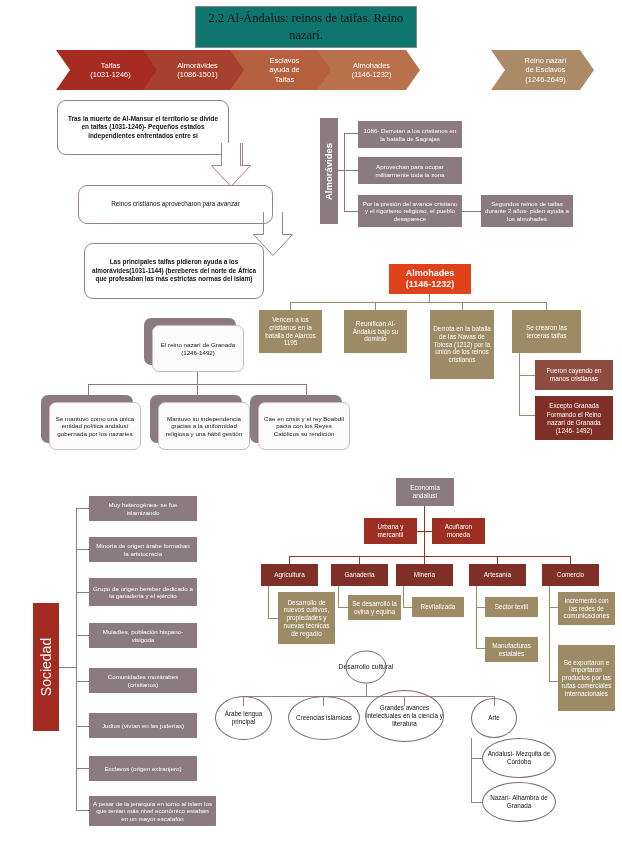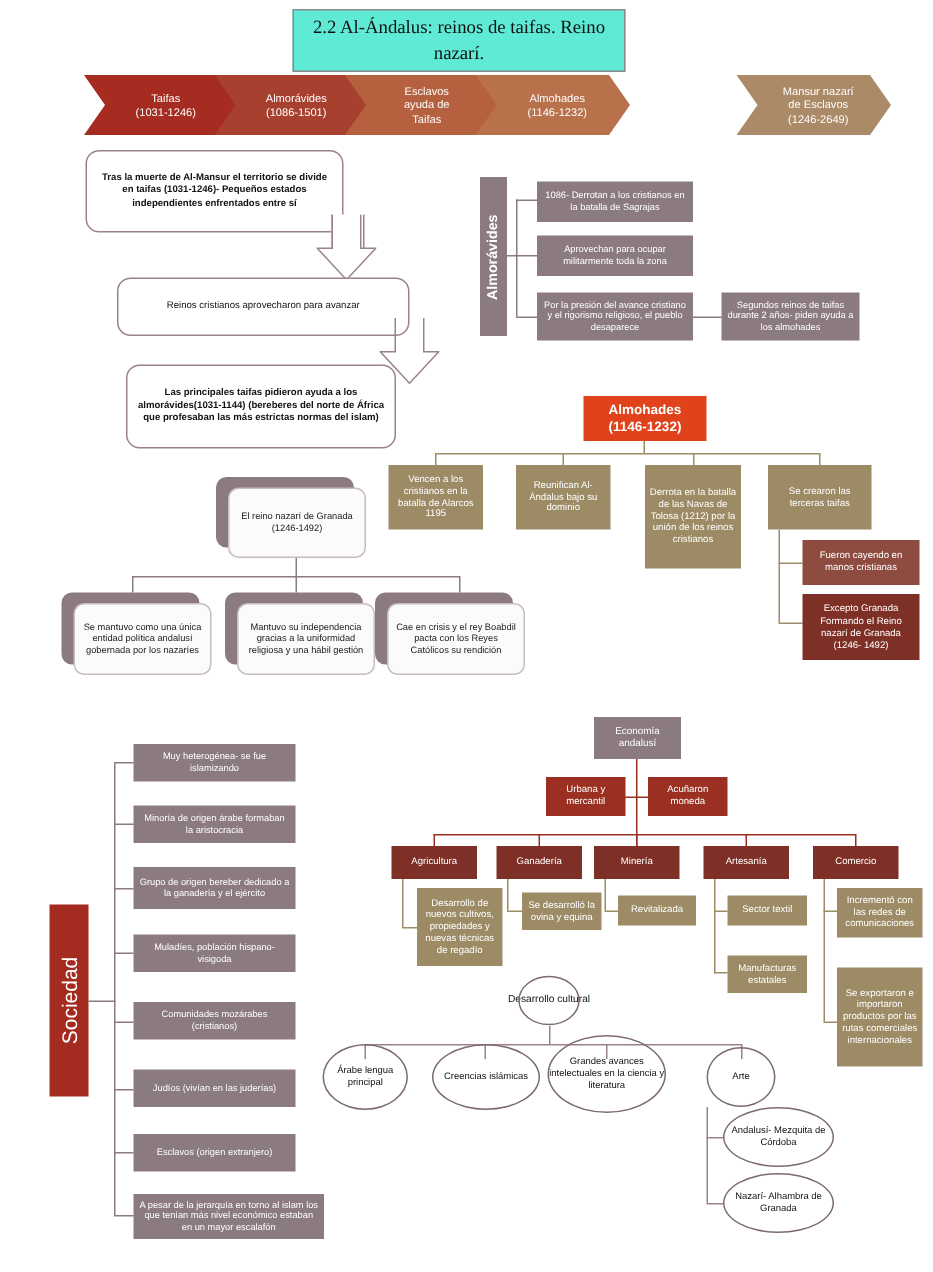--- a/index.html
+++ b/index.html
@@ -12,21 +12,21 @@
     width:622px;
     height:848px;
     overflow:hidden;
     background:#ffffff;
   }
   .abs{position:absolute;box-sizing:border-box;}
 
   
   .section-title{
     border:1px solid #8a8a8a;
-    background:#5eead4;
+    background:#0f766e;
     font-family:"Liberation Serif", serif;
     color:#111;
     display:flex;
     align-items:center;
     justify-content:center;
     text-align:center;
     line-height:1.35;
   }
 
   
@@ -154,21 +154,21 @@
     </div>
   </div>
   <div class="abs chev" style="left:317px;top:50px;width:103px;height:40px;background:#b8714a;">
     <div>
       <span>Almohades</span>
       <span>(1146-1232)</span>
     </div>
   </div>
   <div class="abs chev" style="left:491px;top:50px;width:103px;height:40px;background:#ab8a67;">
     <div>
-      <span>Mansur nazarí</span>
+      <span>Reino nazarí</span>
       <span>de Esclavos</span>
       <span>(1246-2649)</span>
     </div>
   </div>
 
   <div class="abs callout" style="left:57px;top:100px;width:172px;height:55px;">
     <span>Tras la muerte de Al-Mansur el territorio se divide en taifas (1031-1246)- Pequeños estados independientes enfrentados entre sí</span>
   </div>
 
   <div class="abs" style="left:211px;top:143px;width:40px;height:44px;">

